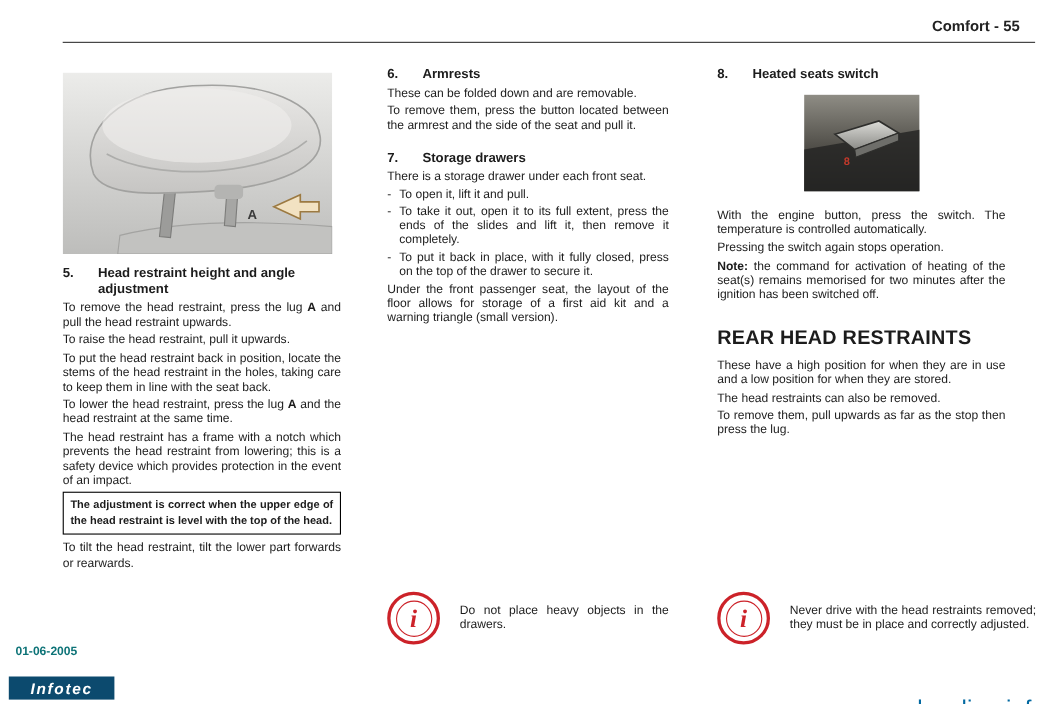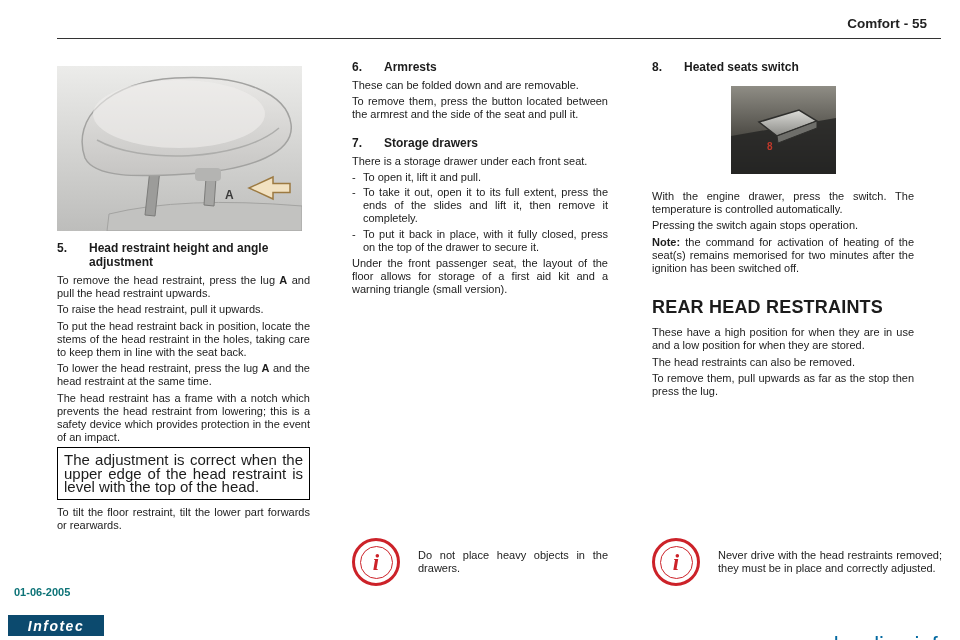--- a/index.html
+++ b/index.html
@@ -28,21 +28,21 @@
   .body-text { font-size:11px; line-height:13.2px; text-align:justify; margin:0 0 3px 0; }
   .sec-head { display:flex; font-size:12px; font-weight:bold; line-height:14px; margin:0 0 5px 0; }
   .sec-num { width:32px; flex:none; }
   .sec-head.gap-top { margin-top:14px; }
 
   .photo-frame { width:245px; height:165px; margin:6px 0 10px 0; }
   .photo-frame svg { display:block; width:100%; height:100%; }
 
   .note-box {
     border:1.5px solid #000; padding:5px 6px; margin:2px 0 6px 0;
-    font-weight:normal; font-size:15px; line-height:13.5px; text-align:justify;
+    font-weight:bold; font-size:10px; line-height:13.5px; text-align:justify;
   }
 
   .list-item { display:flex; font-size:11px; line-height:13.2px; margin:0 0 2px 0; }
   .list-item .dash { width:11px; flex:none; }
   .list-item .li-text { flex:1; text-align:justify; }
 
   .switch-photo-frame { width:105px; height:88px; margin:12px auto 16px auto; }
   .switch-photo-frame svg { display:block; width:100%; height:100%; }
 
   .rear-title { font-size:18px; font-weight:bold; margin:22px 0 8px 0; letter-spacing:0.2px; }
@@ -117,21 +117,21 @@
   <div class="sec-head">
     <span class="sec-num">5.</span>
     <span class="sec-title">Head restraint height and angle adjustment</span>
   </div>
   <p class="body-text"><span>To remove the head restraint, press the lug </span><b>A</b><span> and pull the head restraint upwards.</span></p>
   <p class="body-text">To raise the head restraint, pull it upwards.</p>
   <p class="body-text">To put the head restraint back in position, locate the stems of the head restraint in the holes, taking care to keep them in line with the seat back.</p>
   <p class="body-text"><span>To lower the head restraint, press the lug </span><b>A</b><span> and the head restraint at the same time.</span></p>
   <p class="body-text">The head restraint has a frame with a notch which prevents the head restraint from lowering; this is a safety device which provides protection in the event of an impact.</p>
   <div class="note-box">The adjustment is correct when the upper edge of the head restraint is level with the top of the head.</div>
-  <p class="body-text">To tilt the floor restraint, tilt the lower part forwards or rearwards.</p>
+  <p class="body-text">To tilt the head restraint, tilt the lower part forwards or rearwards.</p>
 </div>
 
 <div class="col col-mid">
   <div class="sec-head">
     <span class="sec-num">6.</span>
     <span class="sec-title">Armrests</span>
   </div>
   <p class="body-text">These can be folded down and are removable.</p>
   <p class="body-text">To remove them, press the button located between the armrest and the side of the seat and pull it.</p>
 
@@ -180,21 +180,21 @@
             <stop offset="1" stop-color="#8b8b87"></stop>
         </linearGradient>
       </defs>
       <rect width="105" height="88" fill="url(#bg2)"></rect>
       <path d="M0,50 L105,32 L105,88 L0,88 Z" fill="#262624" opacity="0.85"></path>
       <path d="M28,36 L68,24 L86,35 L46,50 Z" fill="url(#sw1)" stroke="#2e2e2c" stroke-width="1.5"></path>
       <path d="M46,50 L86,35 L86,42 L47,57 Z" fill="#6e6e6a" stroke="#2e2e2c" stroke-width="1"></path>
       <text x="36" y="64" font-family="Liberation Sans, sans-serif" font-size="10" font-weight="bold" fill="#c0392b">8</text>
     </svg>
   </div>
-  <p class="body-text">With the engine drawer, press the switch. The temperature is controlled automatically.</p>
+  <p class="body-text">With the engine button, press the switch. The temperature is controlled automatically.</p>
   <p class="body-text">Pressing the switch again stops operation.</p>
   <p class="body-text"><b>Note:</b><span> the command for activation of heating of the seat(s) remains memorised for two minutes after the ignition has been switched off.</span></p>
 
   <div class="rear-title">REAR HEAD RESTRAINTS</div>
   <p class="body-text">These have a high position for when they are in use and a low position for when they are stored.</p>
   <p class="body-text">The head restraints can also be removed.</p>
   <p class="body-text">To remove them, pull upwards as far as the stop then press the lug.</p>
 </div>
 
 <div class="warn-block warn-right">

